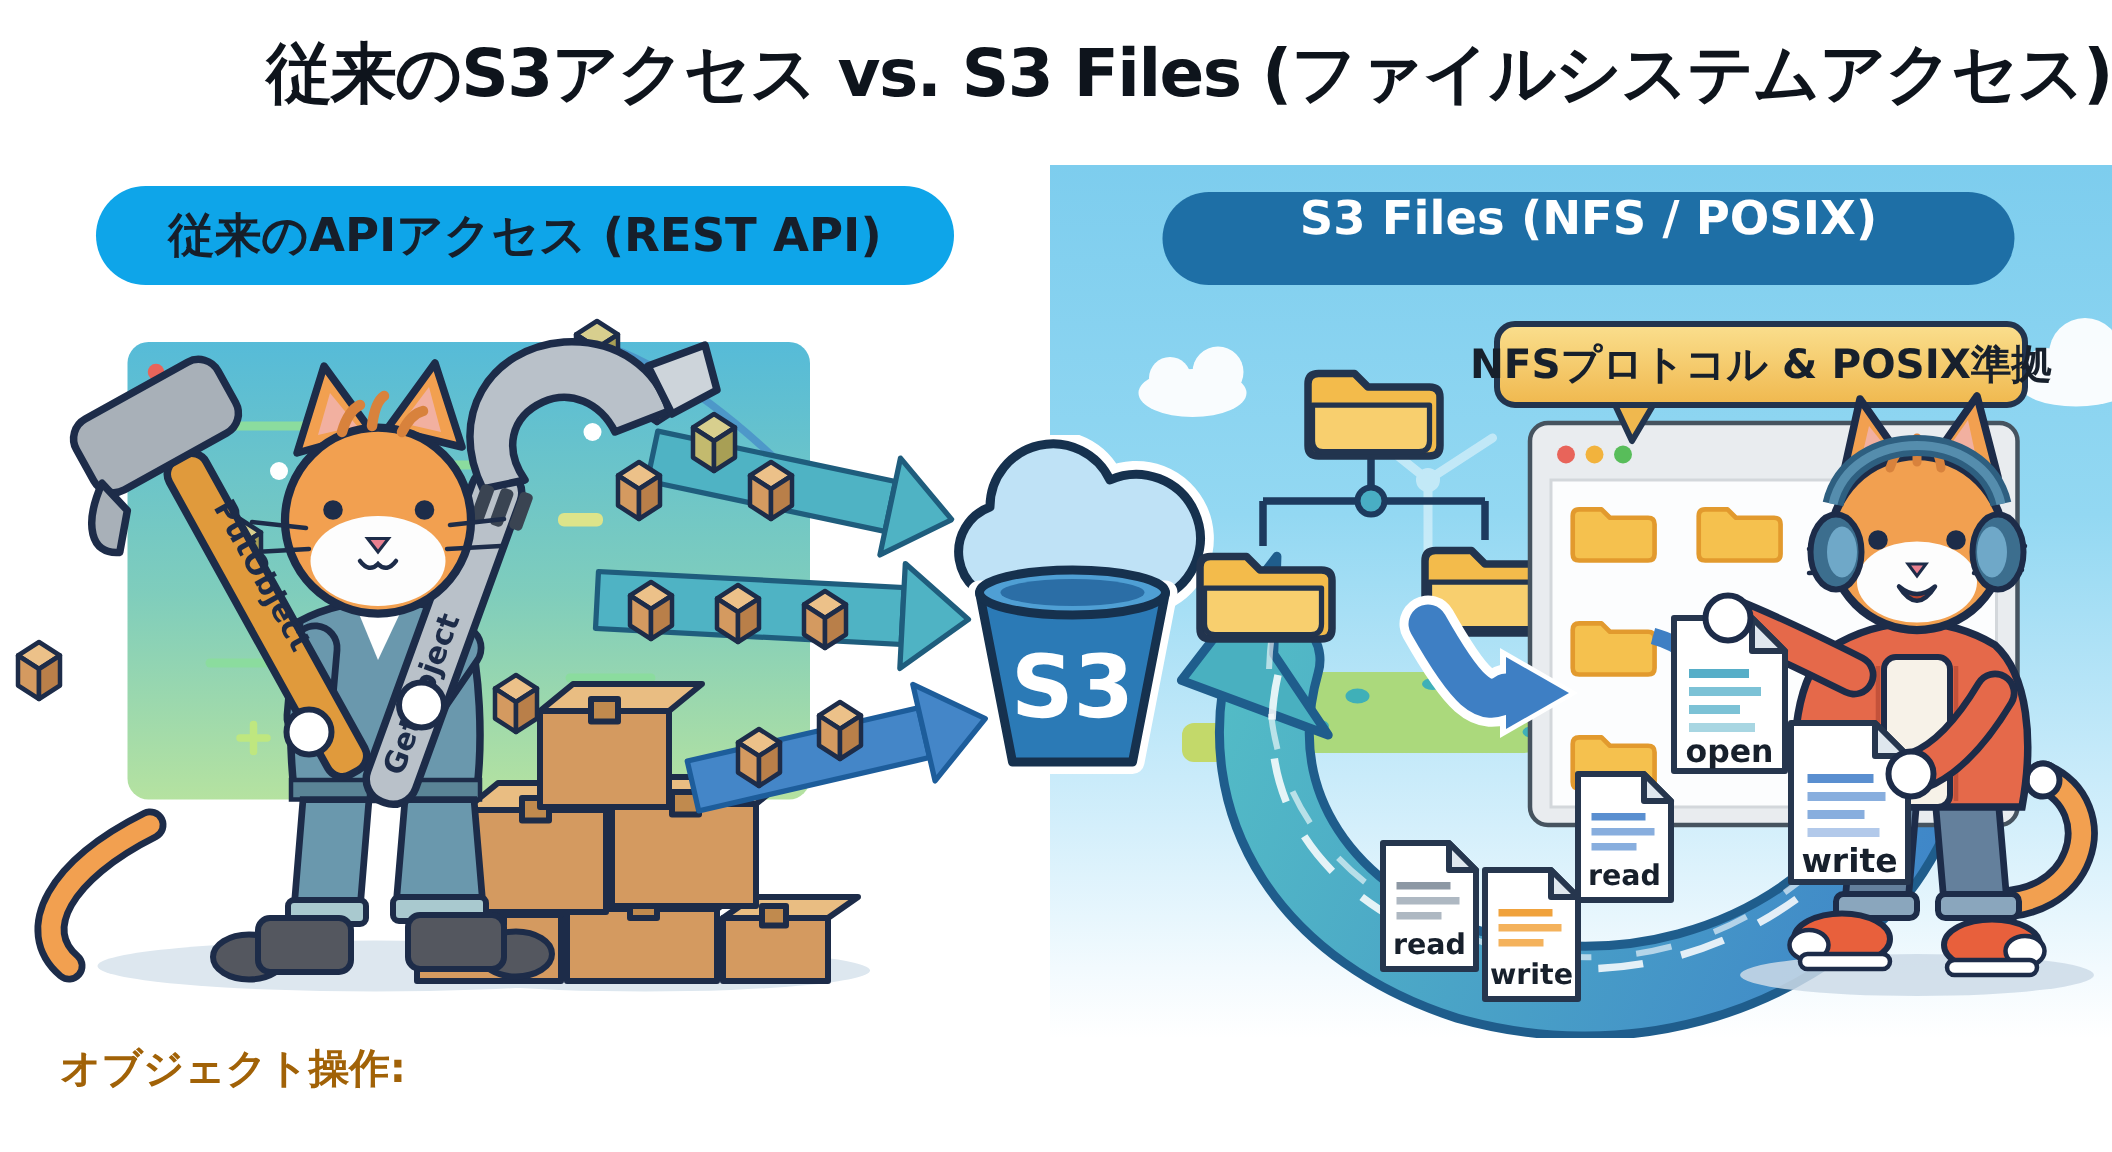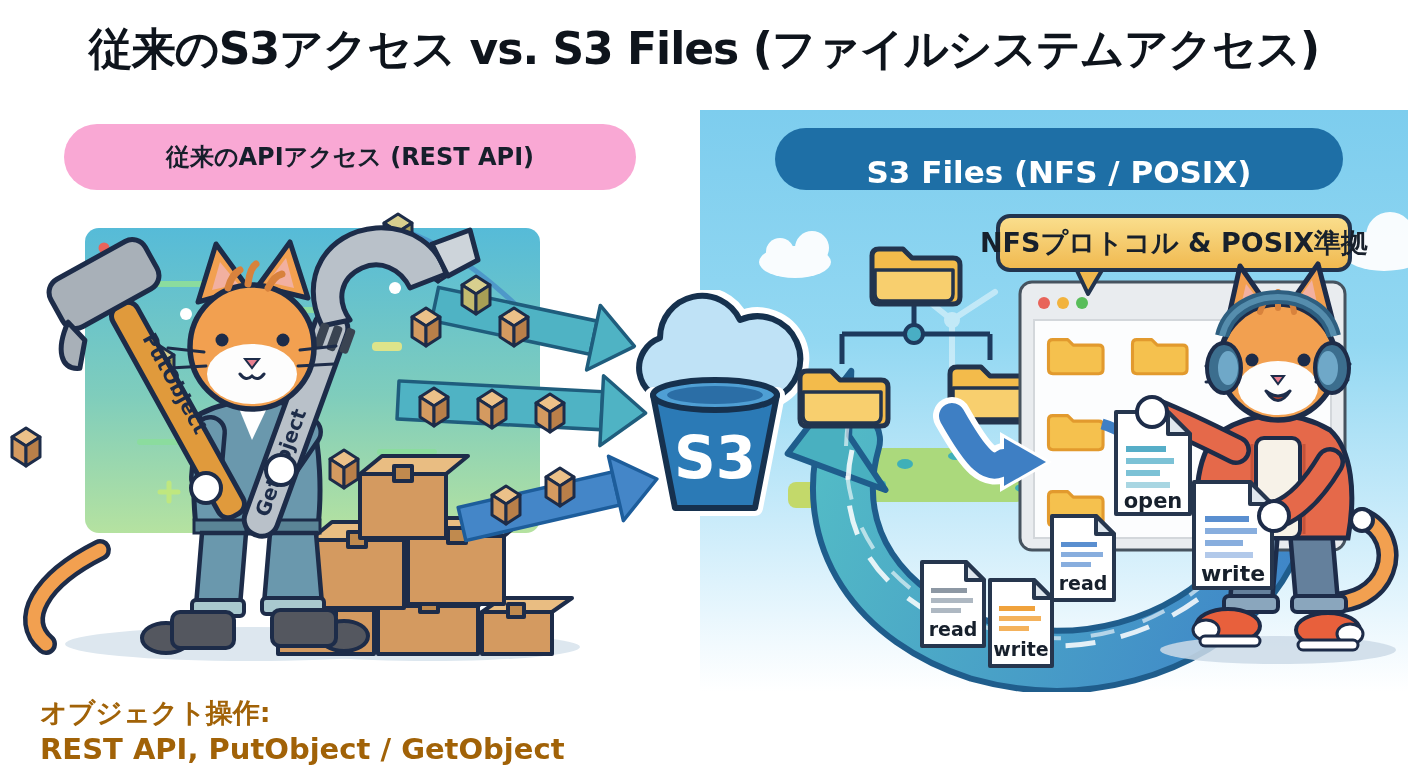--- a/index.html
+++ b/index.html
@@ -3,35 +3,35 @@
 <meta charset="utf-8">
 <style>
   html,body{margin:0;padding:0;}
   body{
     width:1408px;height:768px;position:relative;overflow:hidden;
     background:#ffffff;
     font-family:"DejaVu Sans","Liberation Sans",sans-serif;
   }
   .abs{position:absolute;}
   #title{
-    top:20px;left:0;width:1408px;text-align:center;
+    top:20px;left:0;width:1408px;text-align:right;
     font-size:44px;font-weight:800;color:#0e141c;letter-spacing:-1px;
   }
   #left-pill{
     top:124px;left:64px;width:572px;height:66px;border-radius:34px;
-    background:#f9a8d4;display:flex;align-items:center;justify-content:center;
-    font-size:24px;font-weight:800;color:#161f2b;
+    background:#0ea5e9;display:flex;align-items:center;justify-content:center;
+    font-size:31px;font-weight:800;color:#161f2b;
   }
   #right-panel{
     top:110px;left:700px;width:708px;height:582px;
     background:linear-gradient(180deg,#7dcdee 0%,#93d8f2 40%,#c9ebfa 70%,#f2fafe 92%,#ffffff 100%);
   }
   #right-pill{
     top:128px;left:775px;width:568px;height:62px;border-radius:31px;
-    background:#1e6fa6;display:flex;align-items:flex-end;justify-content:center;
+    background:#1e6fa6;display:flex;align-items:flex-start;justify-content:center;
     font-size:31px;font-weight:800;color:#ffffff;
   }
   .caption{
     top:694px;text-align:left;color:#a16207;line-height:37px;
   }
   .caption .l1{font-size:27px;font-weight:800;}
   .caption .l2{font-size:29px;font-weight:800;}
   #left-caption{left:40px;width:600px;}
   #right-caption{left:770px;width:600px;}
   svg text{font-family:"DejaVu Sans","Liberation Sans",sans-serif;}
@@ -506,16 +506,15 @@
       <rect x="11" y="46" width="52" height="6" fill="#88aede"></rect>
       <rect x="11" y="58" width="38" height="6" fill="#88aede"></rect>
       <rect x="11" y="70" width="48" height="6" fill="#b2c9ea"></rect>
     <text x="39" y="99" text-anchor="middle" font-size="22" font-weight="800" fill="#17202c">write</text>
   </g>
   <circle cx="574" cy="406" r="15" fill="#ffffff" stroke="#1d2c49" stroke-width="4"></circle>
 </svg>
 
 <div class="abs caption" id="left-caption">
   <div class="l1">オブジェクト操作:</div>
-  <div class="l2">REST API, PutObject / GetObject</div>
 </div>
 <div class="abs caption" id="right-caption">
 </div>
 
 </body></html>

